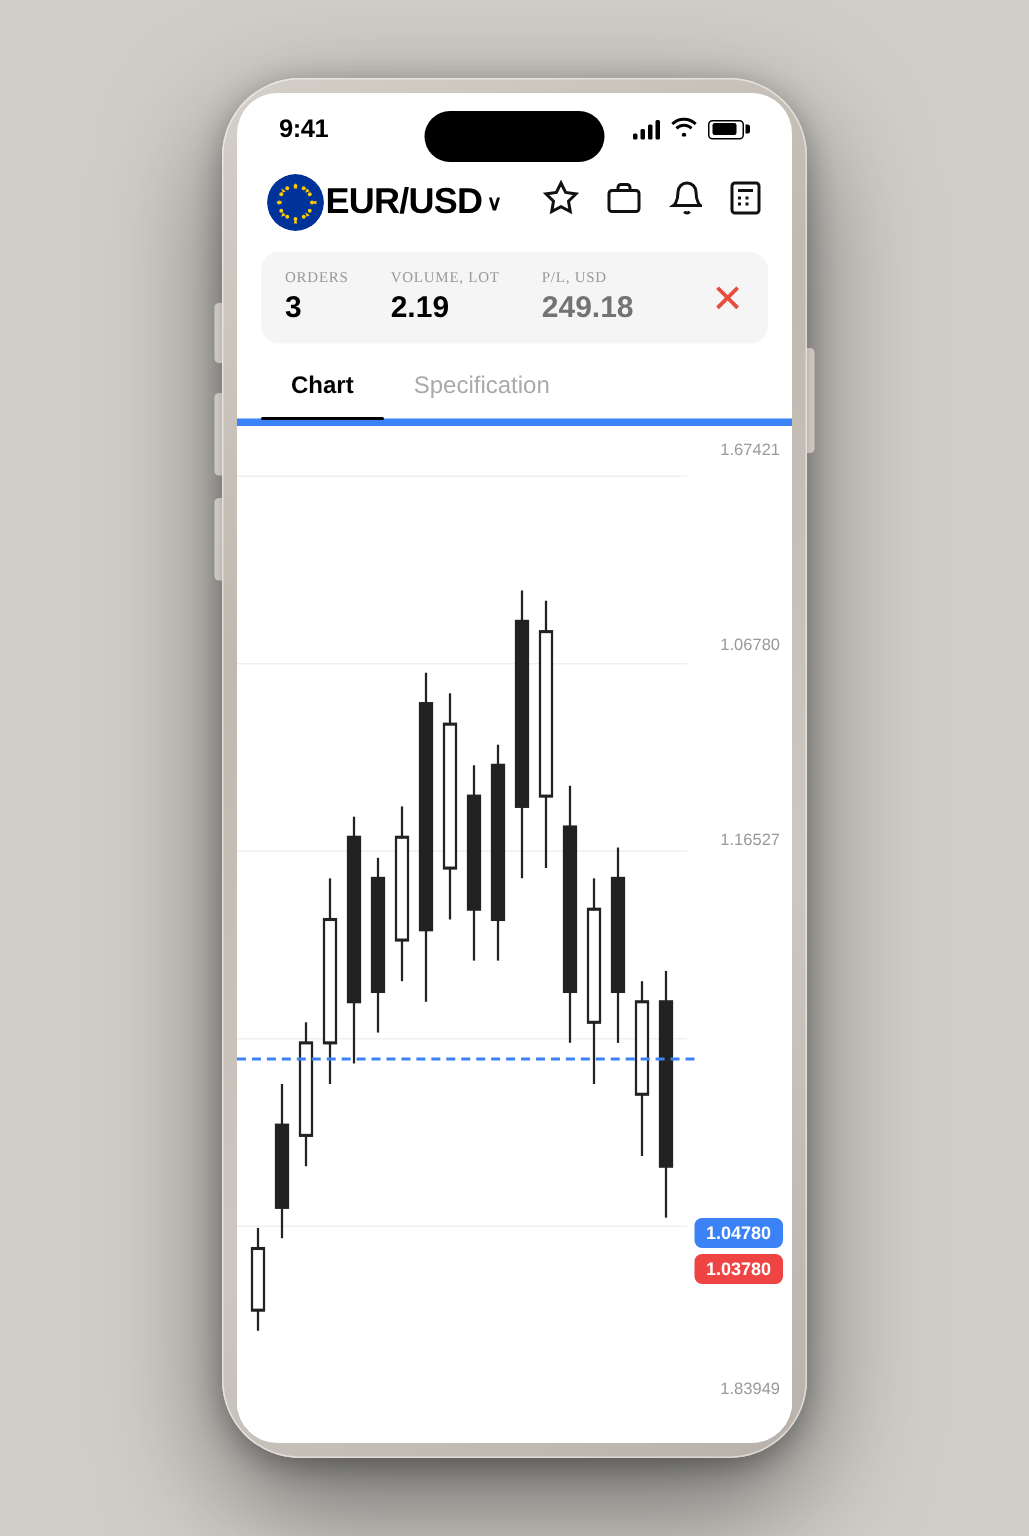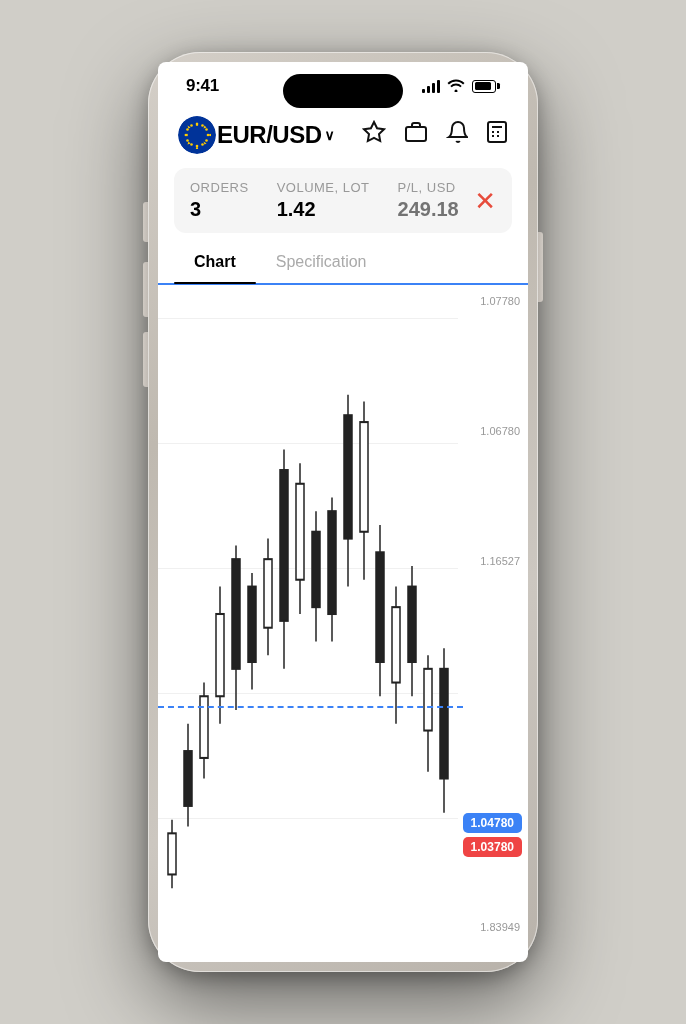--- a/index.html
+++ b/index.html
@@ -74,21 +74,21 @@
       width: 5px;
       height: 55px;
       background: linear-gradient(to left, #c0bab3, #d0cac3);
       border-radius: 3px 0 0 3px;
     }
 
     .phone-inner {
       width: 100%;
       height: 100%;
       background: #ffffff;
-      border-radius: 8px;
+      border-radius: 27px;
       overflow: hidden;
       position: relative;
     }
 
     
     .status-bar {
       display: flex;
       justify-content: space-between;
       align-items: center;
       padding: 14px 28px 8px;
@@ -194,25 +194,26 @@
       gap: 28px;
     }
 
     .trade-info-item {
       display: flex;
       flex-direction: column;
       gap: 3px;
     }
 
     .trade-info-label {
-      font-size: 13px;
+      font-size: 10px;
       font-weight: 500;
       color: #999;
       text-transform: uppercase;
       letter-spacing: 0.5px;
+      font-family: Liberation Serif, serif;
     }
 
     .trade-info-value {
       font-size: 20px;
       font-weight: 600;
       color: #000;
     }
 
     .trade-info-value.positive {
       color: #737373;
@@ -223,21 +224,21 @@
       color: #e74c3c;
       font-weight: 300;
       cursor: pointer;
       line-height: 1;
     }
 
     
     .tabs {
       display: flex;
       padding: 0 16px;
-      border-bottom: 2px solid #3b82f6;
+      border-bottom: 5px solid #3b82f6;
       margin-bottom: 0;
     }
 
     .tab {
       padding: 10px 20px 12px;
       font-size: 16px;
       font-weight: 500;
       color: #aaa;
       cursor: pointer;
       position: relative;
@@ -496,21 +497,21 @@
       </div>
 
       <div class="trade-info">
         <div class="trade-info-items">
           <div class="trade-info-item">
             <span class="trade-info-label">ORDERS</span>
             <span class="trade-info-value">3</span>
           </div>
           <div class="trade-info-item">
             <span class="trade-info-label">VOLUME, LOT</span>
-            <span class="trade-info-value">1.42</span>
+            <span class="trade-info-value">2.19</span>
           </div>
           <div class="trade-info-item">
             <span class="trade-info-label">P/L, USD</span>
             <span class="trade-info-value positive">249.18</span>
           </div>
         </div>
         <span class="close-btn">✕</span>
       </div>
 
       <div class="tabs">
@@ -583,21 +584,21 @@
           <line x1="270" y1="270" x2="270" y2="355" stroke="#222" stroke-width="1.5"></line>
           <rect x="266" y="280" width="8" height="45" fill="white" stroke="#222" stroke-width="1.5"></rect>
 
           <line x1="286" y1="265" x2="286" y2="385" stroke="#222" stroke-width="1.5"></line>
           <rect x="282" y="280" width="8" height="80" fill="#222" stroke="#222" stroke-width="1.5"></rect>
         </svg>
 
         <div class="dashed-line" style="top: 64%; left: 0; right: 65px;"></div>
 
         <div class="chart-y-axis">
-          <span class="chart-y-label">1.07780</span>
+          <span class="chart-y-label">1.67421</span>
           <span class="chart-y-label">1.06780</span>
           <span class="chart-y-label">1.16527</span>
           <span class="chart-y-label" style="color: transparent;"></span>
           <span class="chart-y-label" style="color: transparent;"></span>
           <span class="chart-y-label">1.83949</span>
         </div>
 
         <div class="price-badge-blue" style="bottom: 110px;">1.04780</div>
 
         <div class="price-badge-red" style="bottom: 86px;">1.03780</div>

